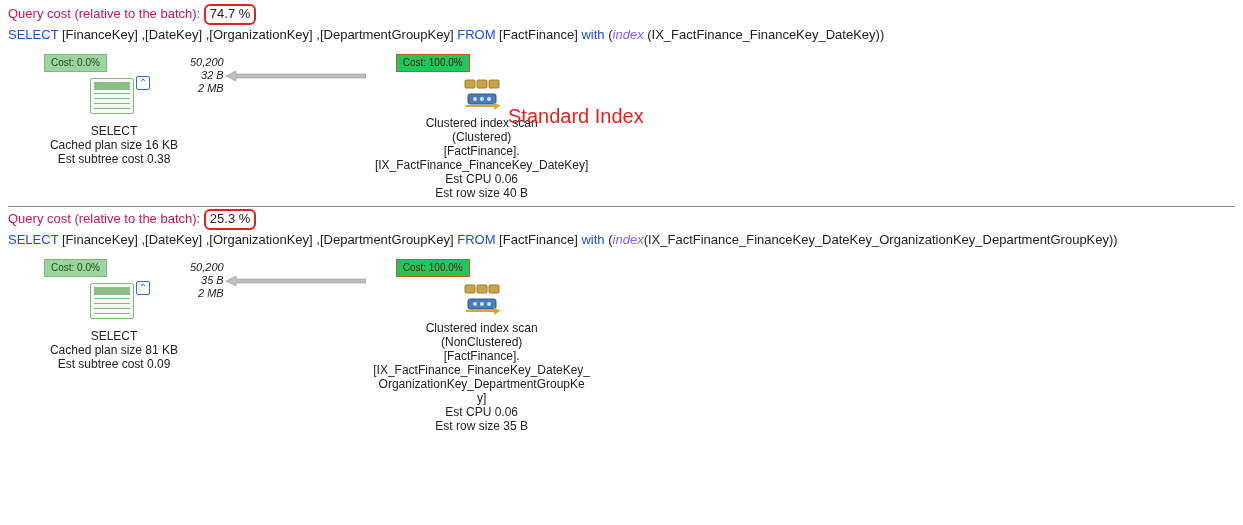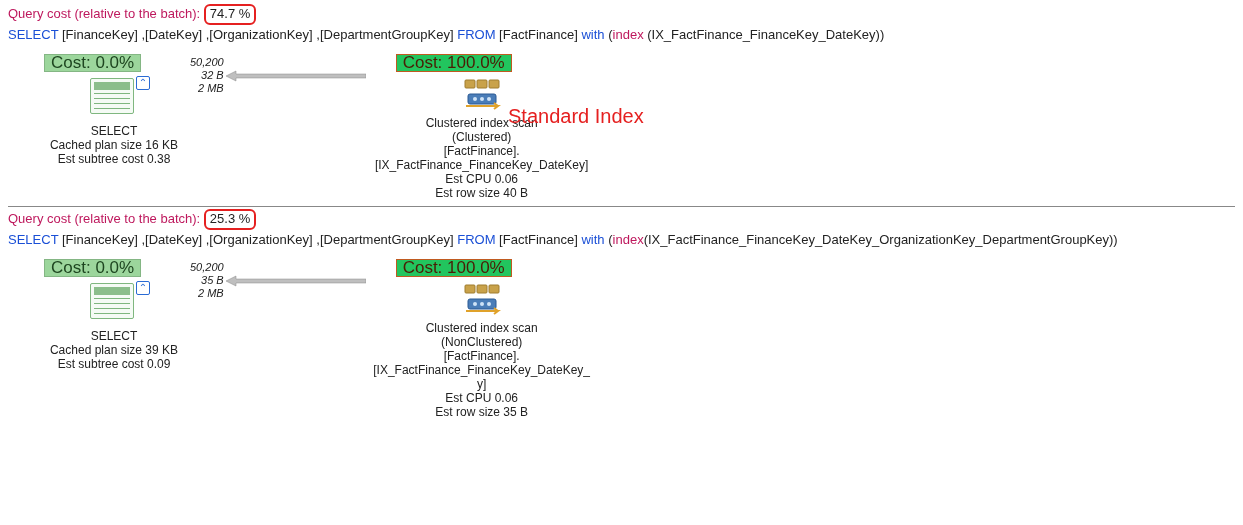--- a/index.html
+++ b/index.html
@@ -16,39 +16,39 @@
   .query-header .prefix { color: #be185d; }
   .query-header .pctbox {
     border: 2.5px solid #e52020;
     border-radius: 6px;
     padding: 0 4px 1px 4px;
     display: inline-block;
     line-height: 16px;
   }
   .sql-line { margin: 0 0 8px 0; font-size: 13px; }
   .kw { color: #1a4fd6; }
-  .idx { color: #be185d; }
+  .idx { color: #8b5cf6; font-style: italic; }
   .txt { color: #222; }
 
   .plan-row {
     position: relative;
     display: flex;
     align-items: flex-start;
     padding: 4px 0 6px 36px;
   }
   .node-block {
     display: flex;
     flex-direction: column;
     align-items: center;
     text-align: center;
     font-size: 12px;
     line-height: 14px;
   }
   .cost-badge {
-    font-size: 17px;
+    font-size: 10px;
     padding: 1px 6px;
     border: 1px solid rgba(0,0,0,0.15);
   }
   .cost-green { background: #9cd69c; color: #1e4620; }
   .cost-orange { background: #22c55e; color: #4a1d04; border-color: #c05a20; }
 
   .select-node .cost-badge { margin-bottom: 4px; }
   .select-icon-wrap { position: relative; width: 48px; height: 40px; margin: 2px 0 4px 0; }
   .select-icon-wrap .caret-box {
     position: absolute; top: -2px; right: -12px;
@@ -181,21 +181,21 @@
 </div>
 
 <div class="plan-row">
   <div class="node-block select-node" style="width:140px;">
     <div class="cost-badge cost-green" style="align-self:flex-start;">Cost: 0.0%</div>
     <div class="select-icon-wrap">
       <div class="caret-box">⌃</div>
       <div class="select-icon"></div>
     </div>
     <div class="node-title">SELECT</div>
-    <div class="node-sub">Cached plan size  39 KB</div>
+    <div class="node-sub">Cached plan size  81 KB</div>
     <div class="node-sub">Est subtree cost  0.09</div>
   </div>
 
   <div class="edge-col">
     <div class="edge-stats">
       <div>50,200</div>
       <div>35 B</div>
       <div>2 MB</div>
     </div>
     <div class="arrow-wrap">
@@ -216,18 +216,19 @@
         <circle cx="13" cy="23" r="2" fill="#cfe3f7"></circle>
           <circle cx="20" cy="23" r="2" fill="#cfe3f7"></circle>
           <circle cx="27" cy="23" r="2" fill="#cfe3f7"></circle>
         <path d="M4 30 H36 L32 33 M36 30 L32 27" stroke="#e0a22a" stroke-width="2" fill="none"></path>
       </svg>
     </div>
     <div class="node-title">Clustered index scan</div>
     <div class="node-sub">(NonClustered)</div>
     <div class="node-sub">[FactFinance].</div>
     <div class="node-sub">[IX_FactFinance_FinanceKey_DateKey_</div>
+    <div class="node-sub">OrganizationKey_DepartmentGroupKe</div>
     <div class="node-sub">y]</div>
     <div class="node-sub">Est CPU  0.06</div>
     <div class="node-sub">Est row size  35 B</div>
   </div>
 
 </div>
 
 </body></html>

